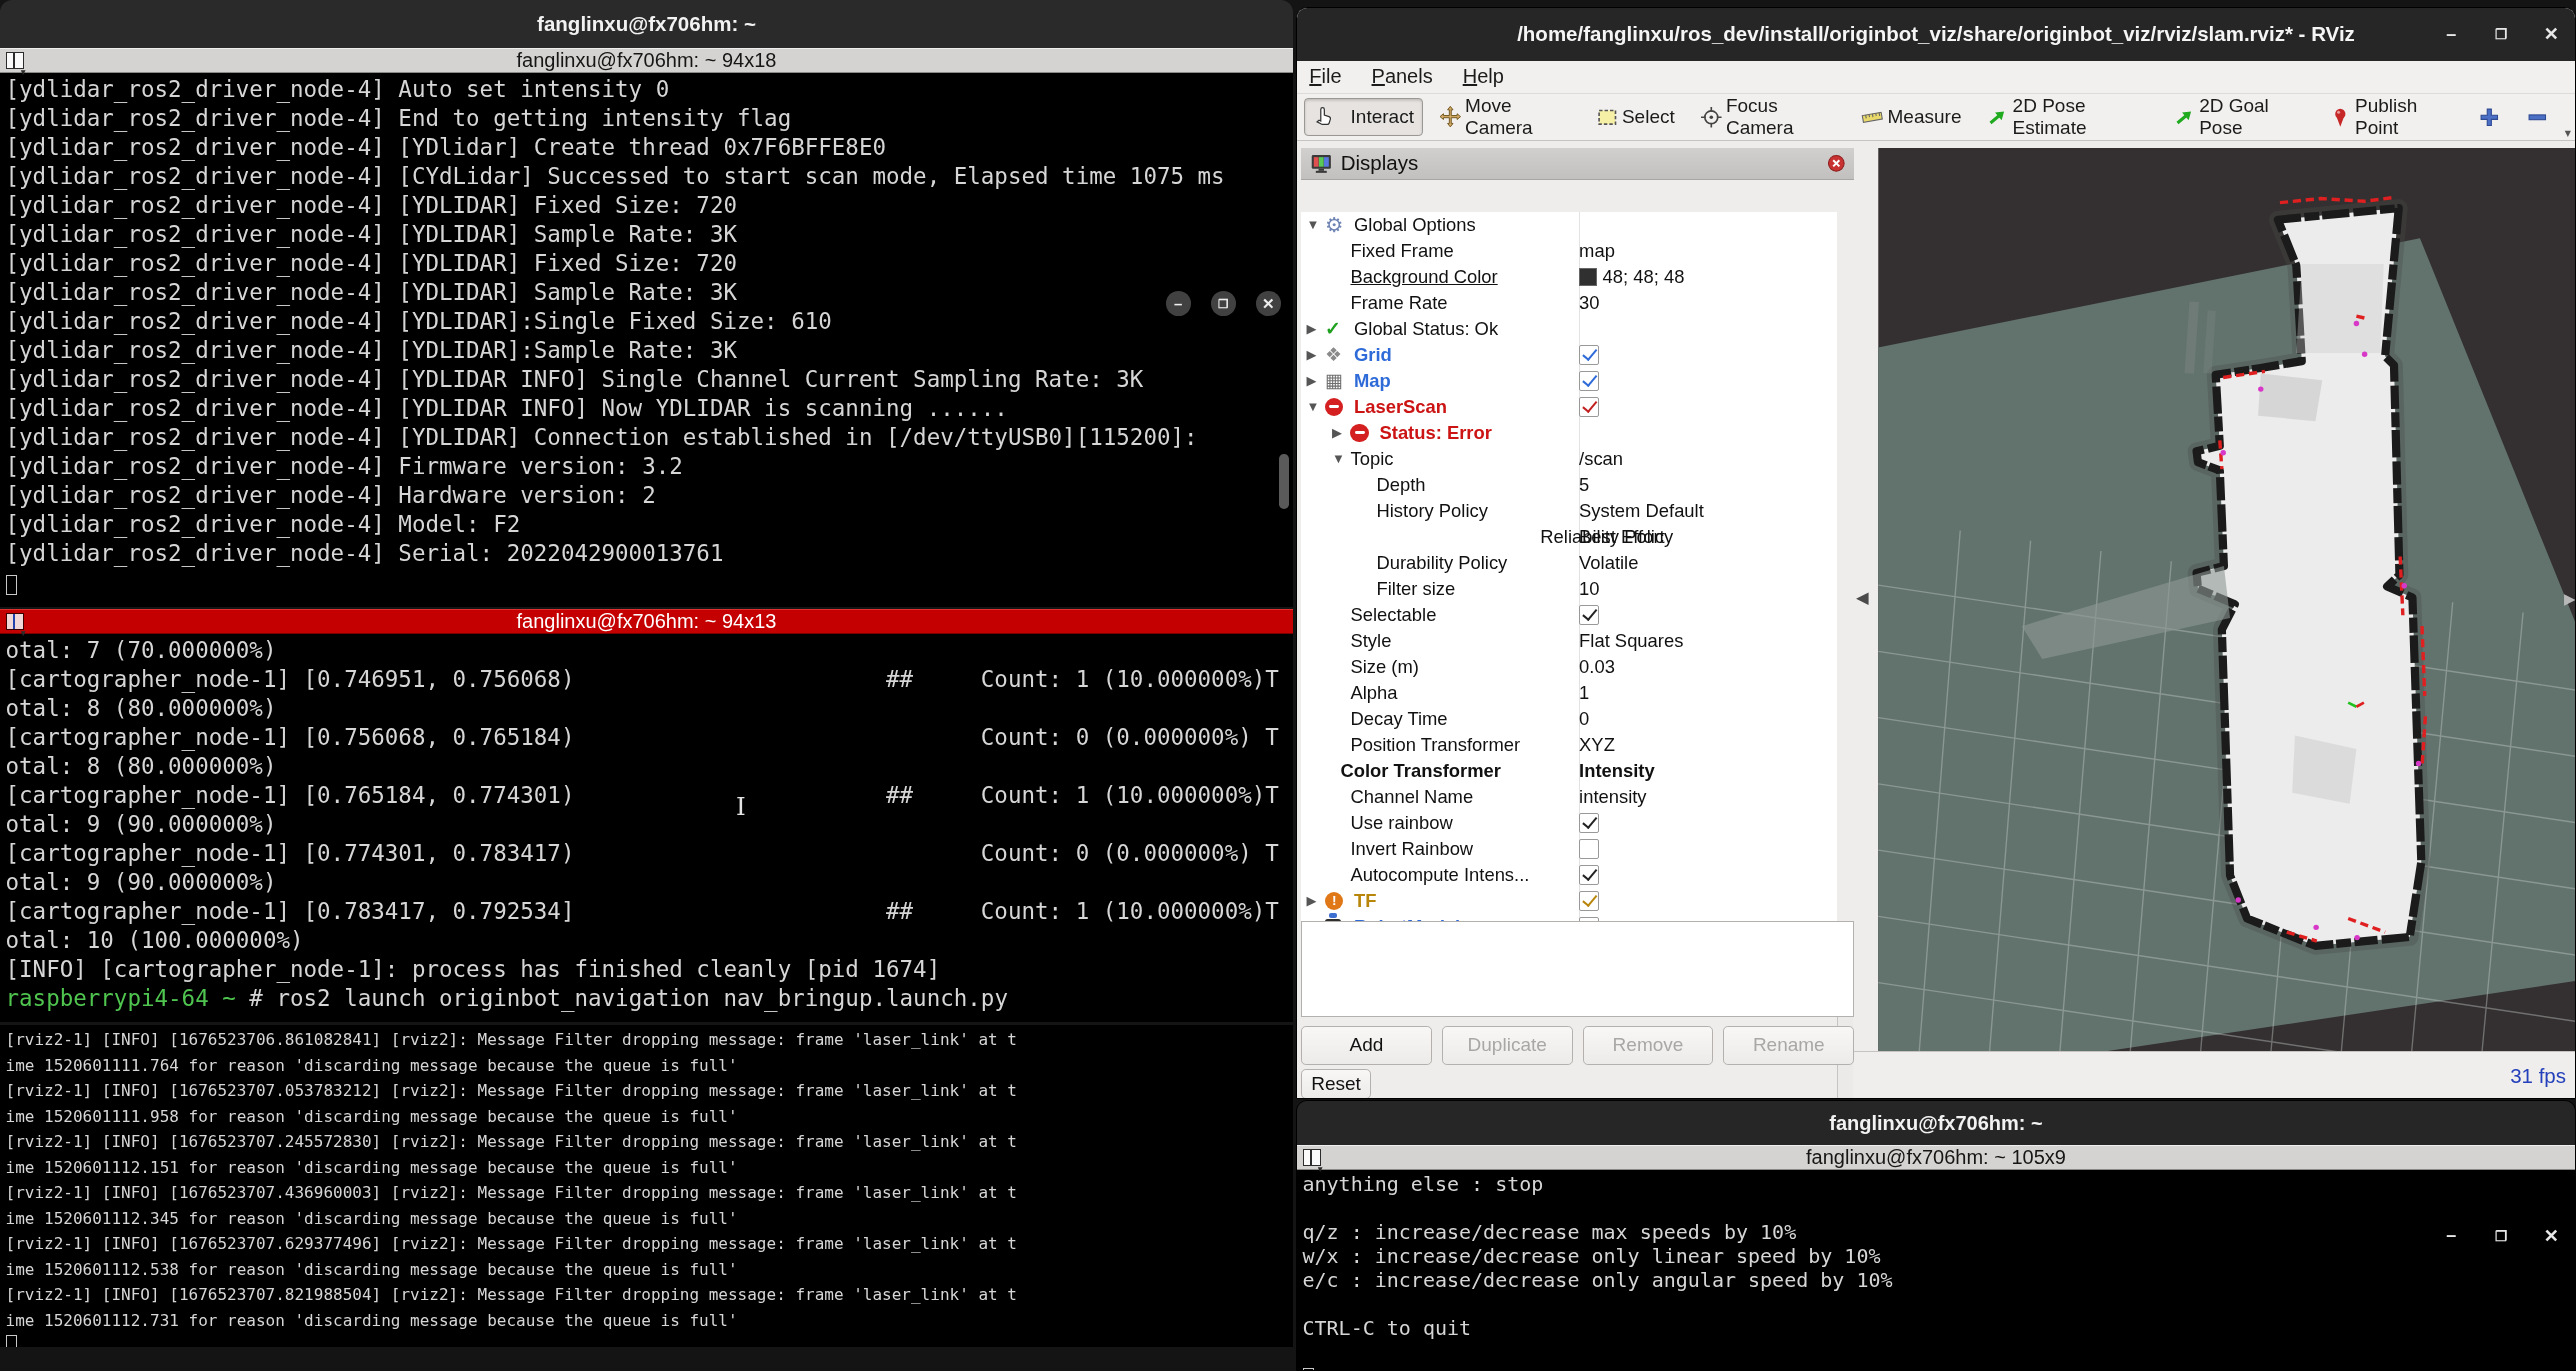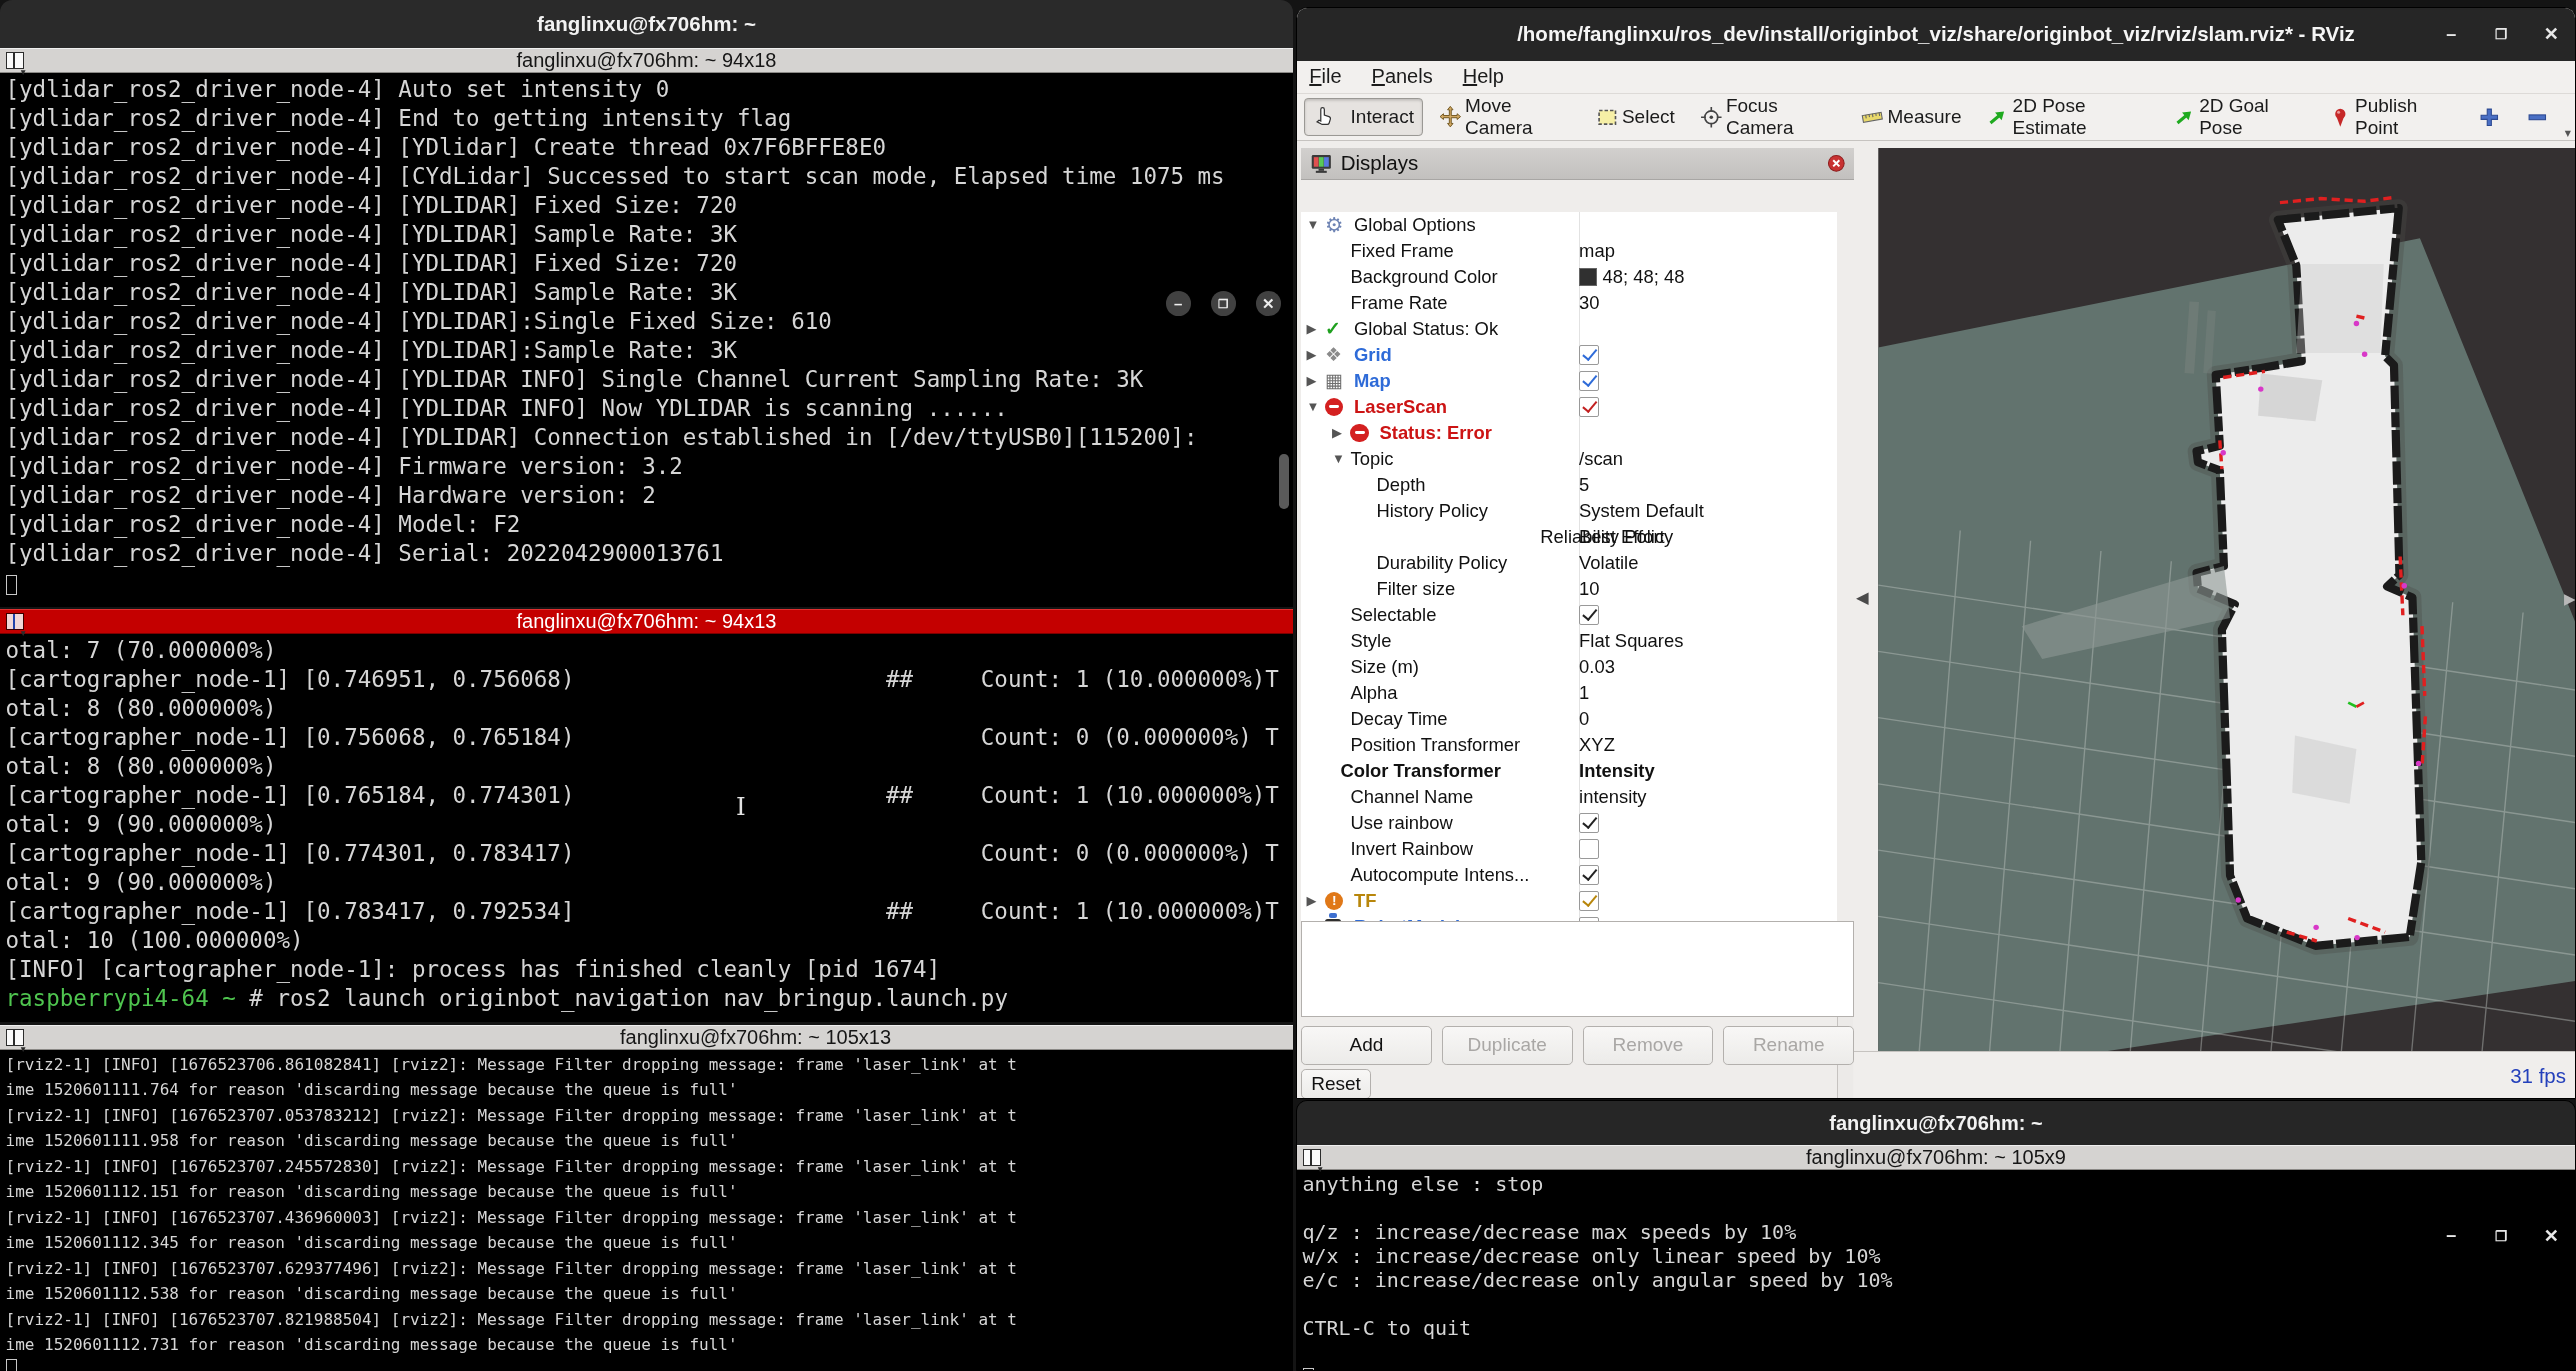--- a/index.html
+++ b/index.html
@@ -99,24 +99,20 @@
   <div class="tabbar red" style="height:24.6px;">
     <span class="split-icon"></span>
     <span>fanglinxu@fx706hm: ~ 94x13</span>
   </div>
   <div id="t2-content" class="term-content term-text t12" style="height:388px;"><div>otal: 7 (70.000000%)</div><div>[cartographer_node-1] [0.746951, 0.756068)                       ##     Count: 1 (10.000000%)T</div><div>otal: 8 (80.000000%)</div><div>[cartographer_node-1] [0.756068, 0.765184)                              Count: 0 (0.000000%) T</div><div>otal: 8 (80.000000%)</div><div>[cartographer_node-1] [0.765184, 0.774301)                       ##     Count: 1 (10.000000%)T</div><div>otal: 9 (90.000000%)</div><div>[cartographer_node-1] [0.774301, 0.783417)                              Count: 0 (0.000000%) T</div><div>otal: 9 (90.000000%)</div><div>[cartographer_node-1] [0.783417, 0.792534]                       ##     Count: 1 (10.000000%)T</div><div>otal: 10 (100.000000%)</div><div>[INFO] [cartographer_node-1]: process has finished cleanly [pid 1674]</div><div><span style="color: var(--prompt-green);">raspberrypi4-64 ~</span><span> # ros2 launch originbot_navigation nav_bringup.launch.py</span></div></div>
 </div>
 
 <div class="abs" style="left:736px;top:792px;color:#e2e2e2;font-family:'DejaVu Serif',serif;font-size:24.6px;">I</div>
 
 <div class="abs" style="left:0;top:1025px;width:1293px;height:347px;">
-  <div class="tabbar" style="height:24.6px;">
-    <span class="split-icon"></span>
-    <span style="position:relative;left:109px;">fanglinxu@fx706hm: ~ 105x13</span>
-  </div>
   <div id="t3-content" class="term-content term-text t3" style="height:322px;"><div>[rviz2-1] [INFO] [1676523706.861082841] [rviz2]: Message Filter dropping message: frame 'laser_link' at t</div><div>ime 1520601111.764 for reason 'discarding message because the queue is full'</div><div>[rviz2-1] [INFO] [1676523707.053783212] [rviz2]: Message Filter dropping message: frame 'laser_link' at t</div><div>ime 1520601111.958 for reason 'discarding message because the queue is full'</div><div>[rviz2-1] [INFO] [1676523707.245572830] [rviz2]: Message Filter dropping message: frame 'laser_link' at t</div><div>ime 1520601112.151 for reason 'discarding message because the queue is full'</div><div>[rviz2-1] [INFO] [1676523707.436960003] [rviz2]: Message Filter dropping message: frame 'laser_link' at t</div><div>ime 1520601112.345 for reason 'discarding message because the queue is full'</div><div>[rviz2-1] [INFO] [1676523707.629377496] [rviz2]: Message Filter dropping message: frame 'laser_link' at t</div><div>ime 1520601112.538 for reason 'discarding message because the queue is full'</div><div>[rviz2-1] [INFO] [1676523707.821988504] [rviz2]: Message Filter dropping message: frame 'laser_link' at t</div><div>ime 1520601112.731 for reason 'discarding message because the queue is full'</div><div><span class="cursor-hollow"></span></div></div>
 </div>
 
 <div class="abs rviz" style="left:1296px;top:6.8px;width:1280px;height:1092px;">
   <div class="rviz-title">
     <span>/home/fanglinxu/ros_dev/install/originbot_viz/share/originbot_viz/rviz/slam.rviz* - RViz</span>
     <div class="win-controls" style="gap:27px;">
       <span class="ctl-flat">–</span>
       <span class="ctl-flat" style="font-size:13.7px;">❐</span>
       <span class="ctl-flat">✕</span>
@@ -229,21 +225,21 @@
           <span class="tlabel plain">Global Options</span>
           <span class="tval"></span>
         </div>
         <div class="trow" style="padding-left: 31px;">
           <span class="exp"></span>
           <span class="tlabel ">Fixed Frame</span>
           <span class="tval">
             <span>map</span>
           </span>
         </div>
-        <div class="trow" style="padding-left: 31px;">
+        <div class="trow" style="padding-left: 31px; text-decoration: underline;">
           <span class="exp"></span>
           <span class="tlabel ">Background Color</span>
           <span class="tval">
             <span class="swatch" style="background: rgb(48, 48, 48);"></span>
             <span>48; 48; 48</span>
           </span>
         </div>
         <div class="trow" style="padding-left: 31px;">
           <span class="exp"></span>
           <span class="tlabel ">Frame Rate</span>

